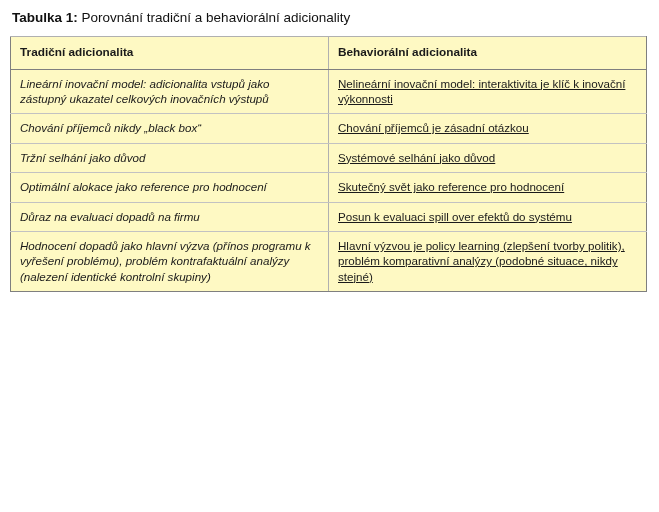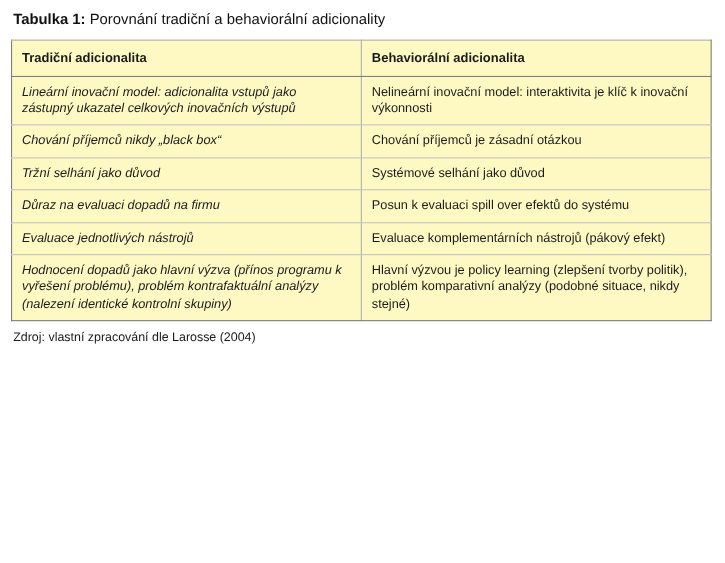--- a/index.html
+++ b/index.html
@@ -64,20 +64,21 @@
   }
   table.comparison tbody tr:last-child td {
     border-bottom: 1px solid #7f7f7f;
   }
   table.comparison td.left {
     border-left: 1px solid #7f7f7f;
     font-style: italic;
   }
   table.comparison td.right {
     border-right: 1px solid #7f7f7f;
+    text-decoration: underline;
   }
   table.comparison th.left {
     border-left: 1px solid #7f7f7f;
   }
   table.comparison th.right {
     border-right: 1px solid #7f7f7f;
   }
   .source {
     font-size: 11.3px;
     margin: 9px 0 0 2px;
@@ -111,29 +112,28 @@
       </tr>
       <tr>
         <td class="left">Chování příjemců nikdy „black box“</td>
         <td class="right">Chování příjemců je zásadní otázkou</td>
       </tr>
       <tr>
         <td class="left">Tržní selhání jako důvod</td>
         <td class="right">Systémové selhání jako důvod</td>
       </tr>
       <tr>
+        <td class="left">Optimální alokace jako reference pro hodnocení</td>
+        <td class="right">Skutečný svět jako reference pro hodnocení</td>
+      </tr>
+      <tr>
         <td class="left">Důraz na evaluaci dopadů na firmu</td>
         <td class="right">Posun k evaluaci spill over efektů do systému</td>
-      </tr>
-      <tr>
-        <td class="left">Evaluace jednotlivých nástrojů</td>
-        <td class="right">Evaluace komplementárních nástrojů (pákový efekt)</td>
       </tr>
       <tr>
         <td class="left">Hodnocení dopadů jako hlavní výzva (přínos programu k vyřešení problému), problém kontrafaktuální analýzy (nalezení identické kontrolní skupiny)</td>
         <td class="right">Hlavní výzvou je policy learning (zlepšení tvorby politik), problém komparativní analýzy (podobné situace, nikdy stejné)</td>
       </tr>
     </tbody>
   </table>
 
-  <div class="source">Zdroj: vlastní zpracování dle Larosse (2004)</div>
 
 </div>
 
 </body></html>

